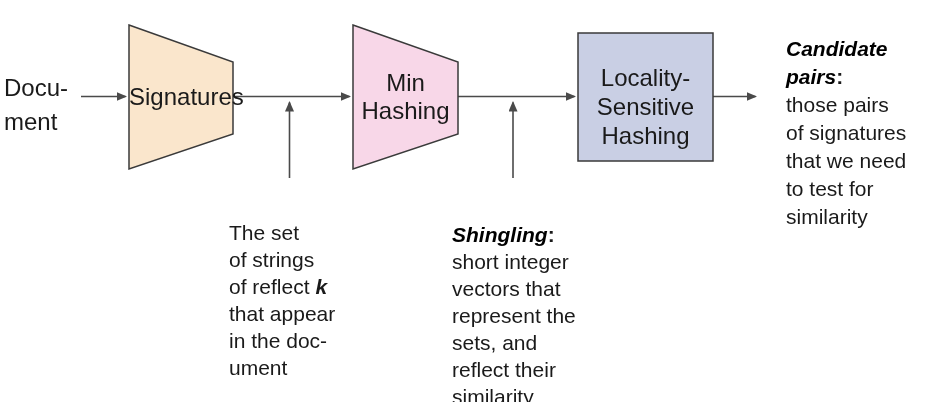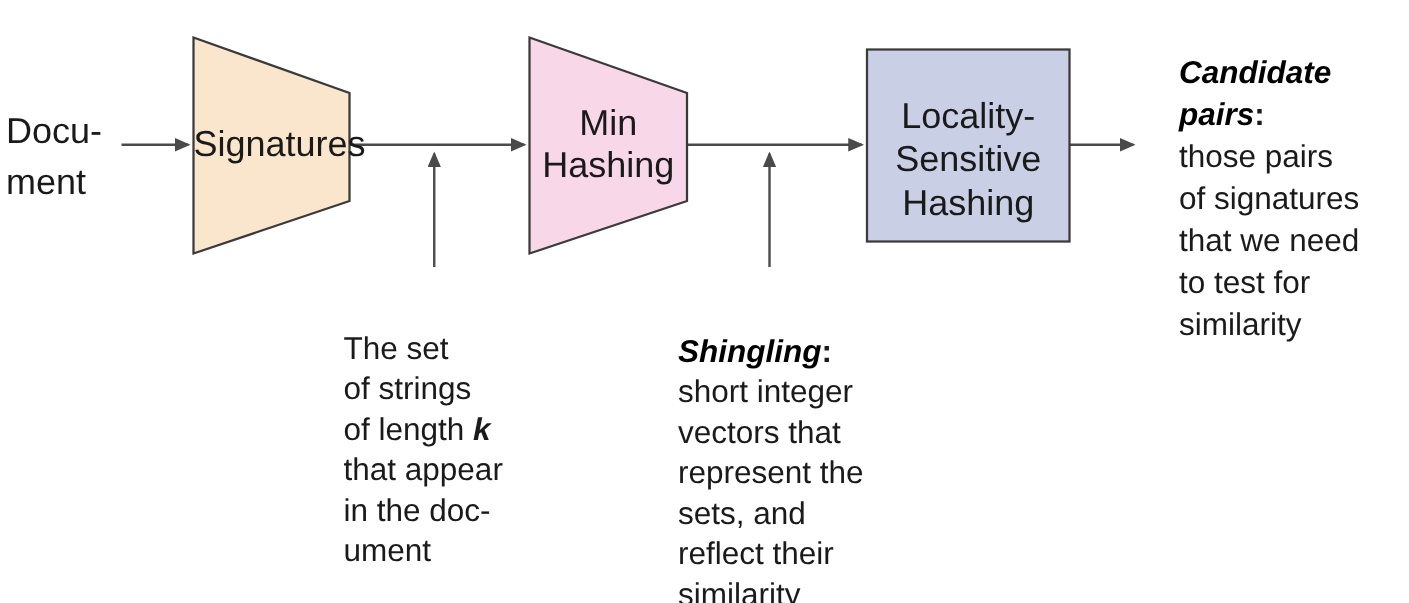--- a/index.html
+++ b/index.html
@@ -58,21 +58,21 @@
   <div class="stage-label shingling-label">Signatures</div>
   <div class="stage-label minhash-label">Min
 Hashing</div>
   <div class="stage-label lsh-label">Locality-
 Sensitive
 Hashing</div>
 
   <div class="txt annotation ann-shingles">
     <span>The set
 of strings
-of length </span><span class="bik">k</span><span>
+of reflect </span><span class="bik">k</span><span>
 that appear
 in the doc-
 ument</span>
   </div>
 
   <div class="txt annotation ann-signatures">
     <span class="pink">Shingling</span><span class="colon">:</span><span>
 short integer
 vectors that
 represent the

